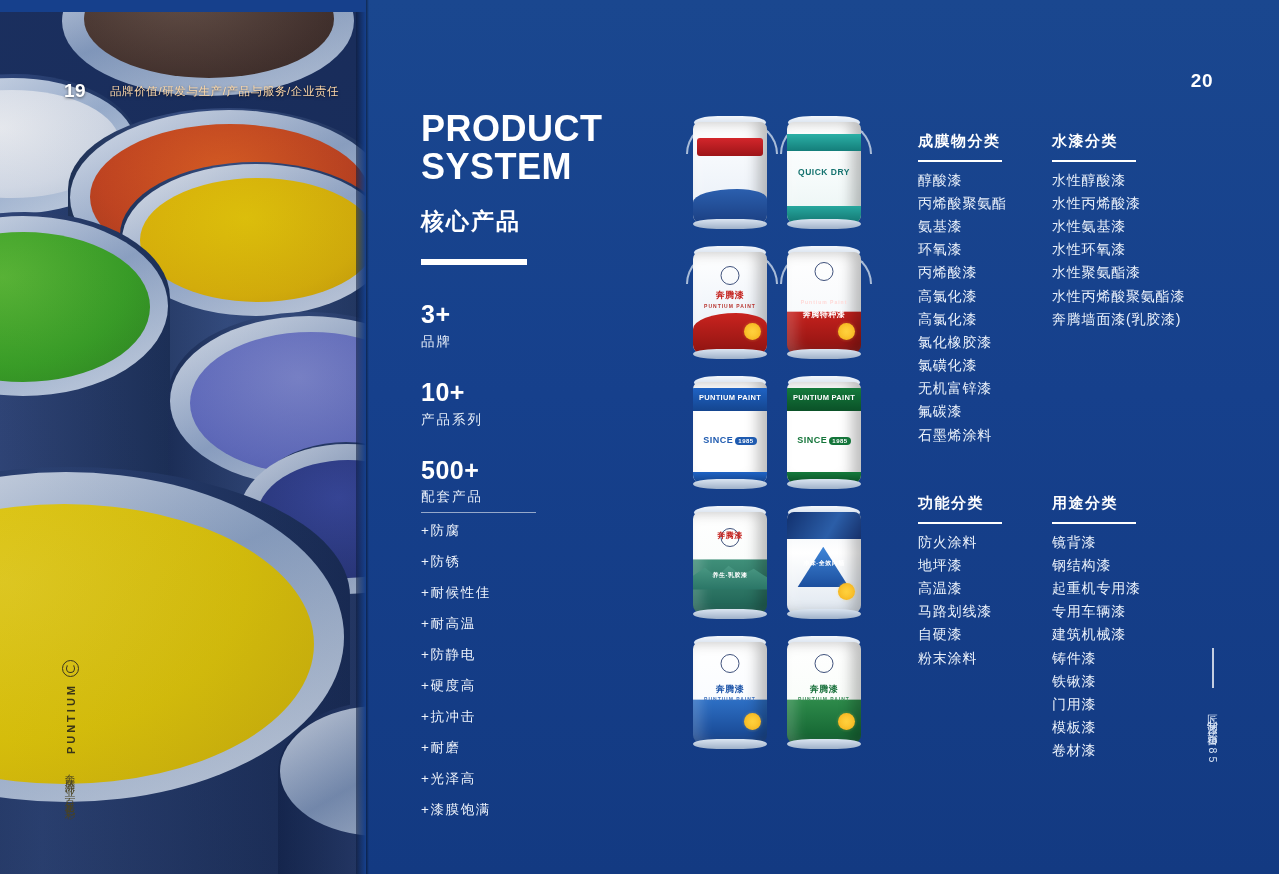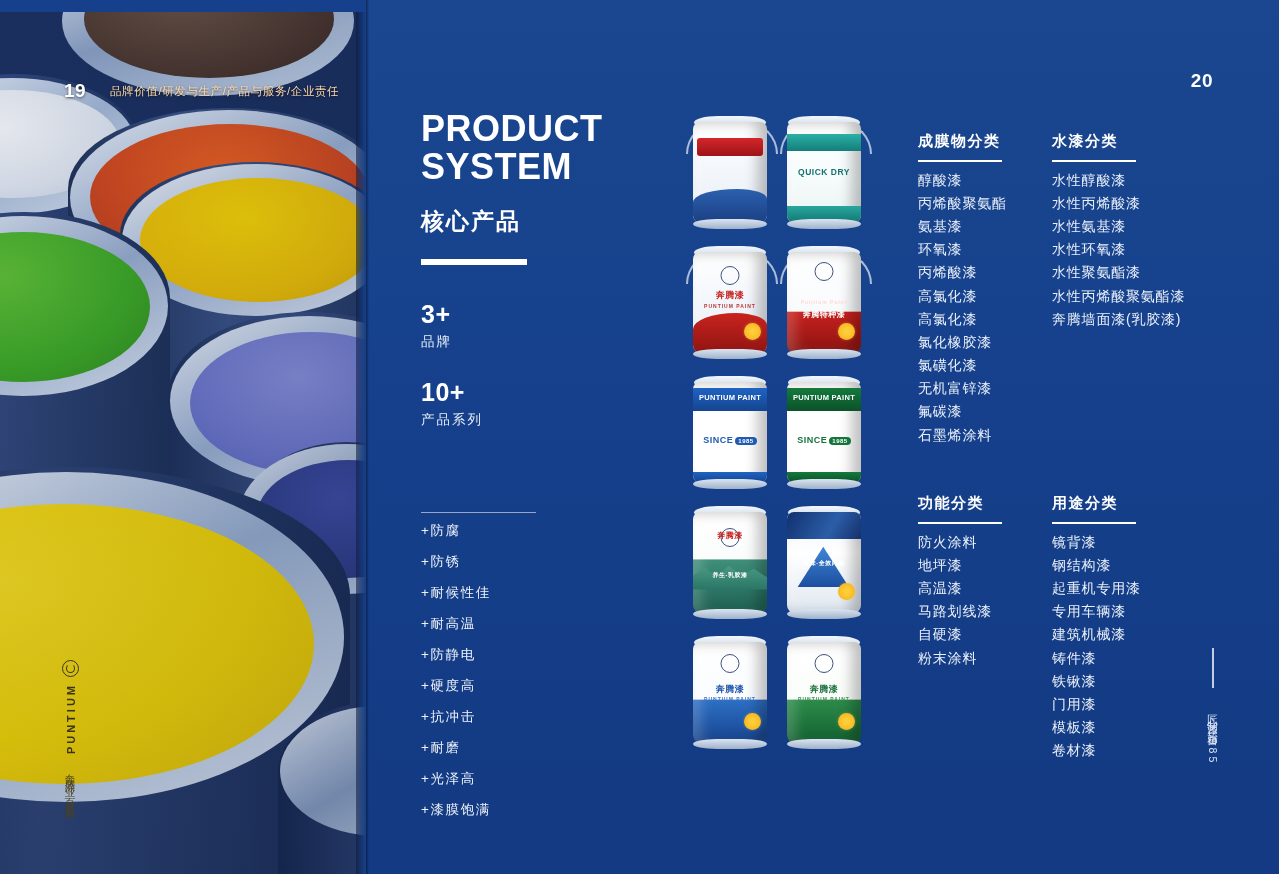--- a/index.html
+++ b/index.html
@@ -283,20 +283,24 @@
 
     <div class="stats">
       <div class="stat">
         <div class="stat-num">3+</div>
         <div class="stat-lbl">品牌</div>
       </div>
       <div class="stat">
         <div class="stat-num">10+</div>
         <div class="stat-lbl">产品系列</div>
       </div>
+      <div class="stat">
+        <div class="stat-num">500+</div>
+        <div class="stat-lbl">配套产品</div>
+      </div>
     </div>
 
     <div class="feat-rule"></div>
     <div class="features">
       <div class="feat">+防腐</div>
       <div class="feat">+防锈</div>
       <div class="feat">+耐候性佳</div>
       <div class="feat">+耐高温</div>
       <div class="feat">+防静电</div>
       <div class="feat">+硬度高</div>

